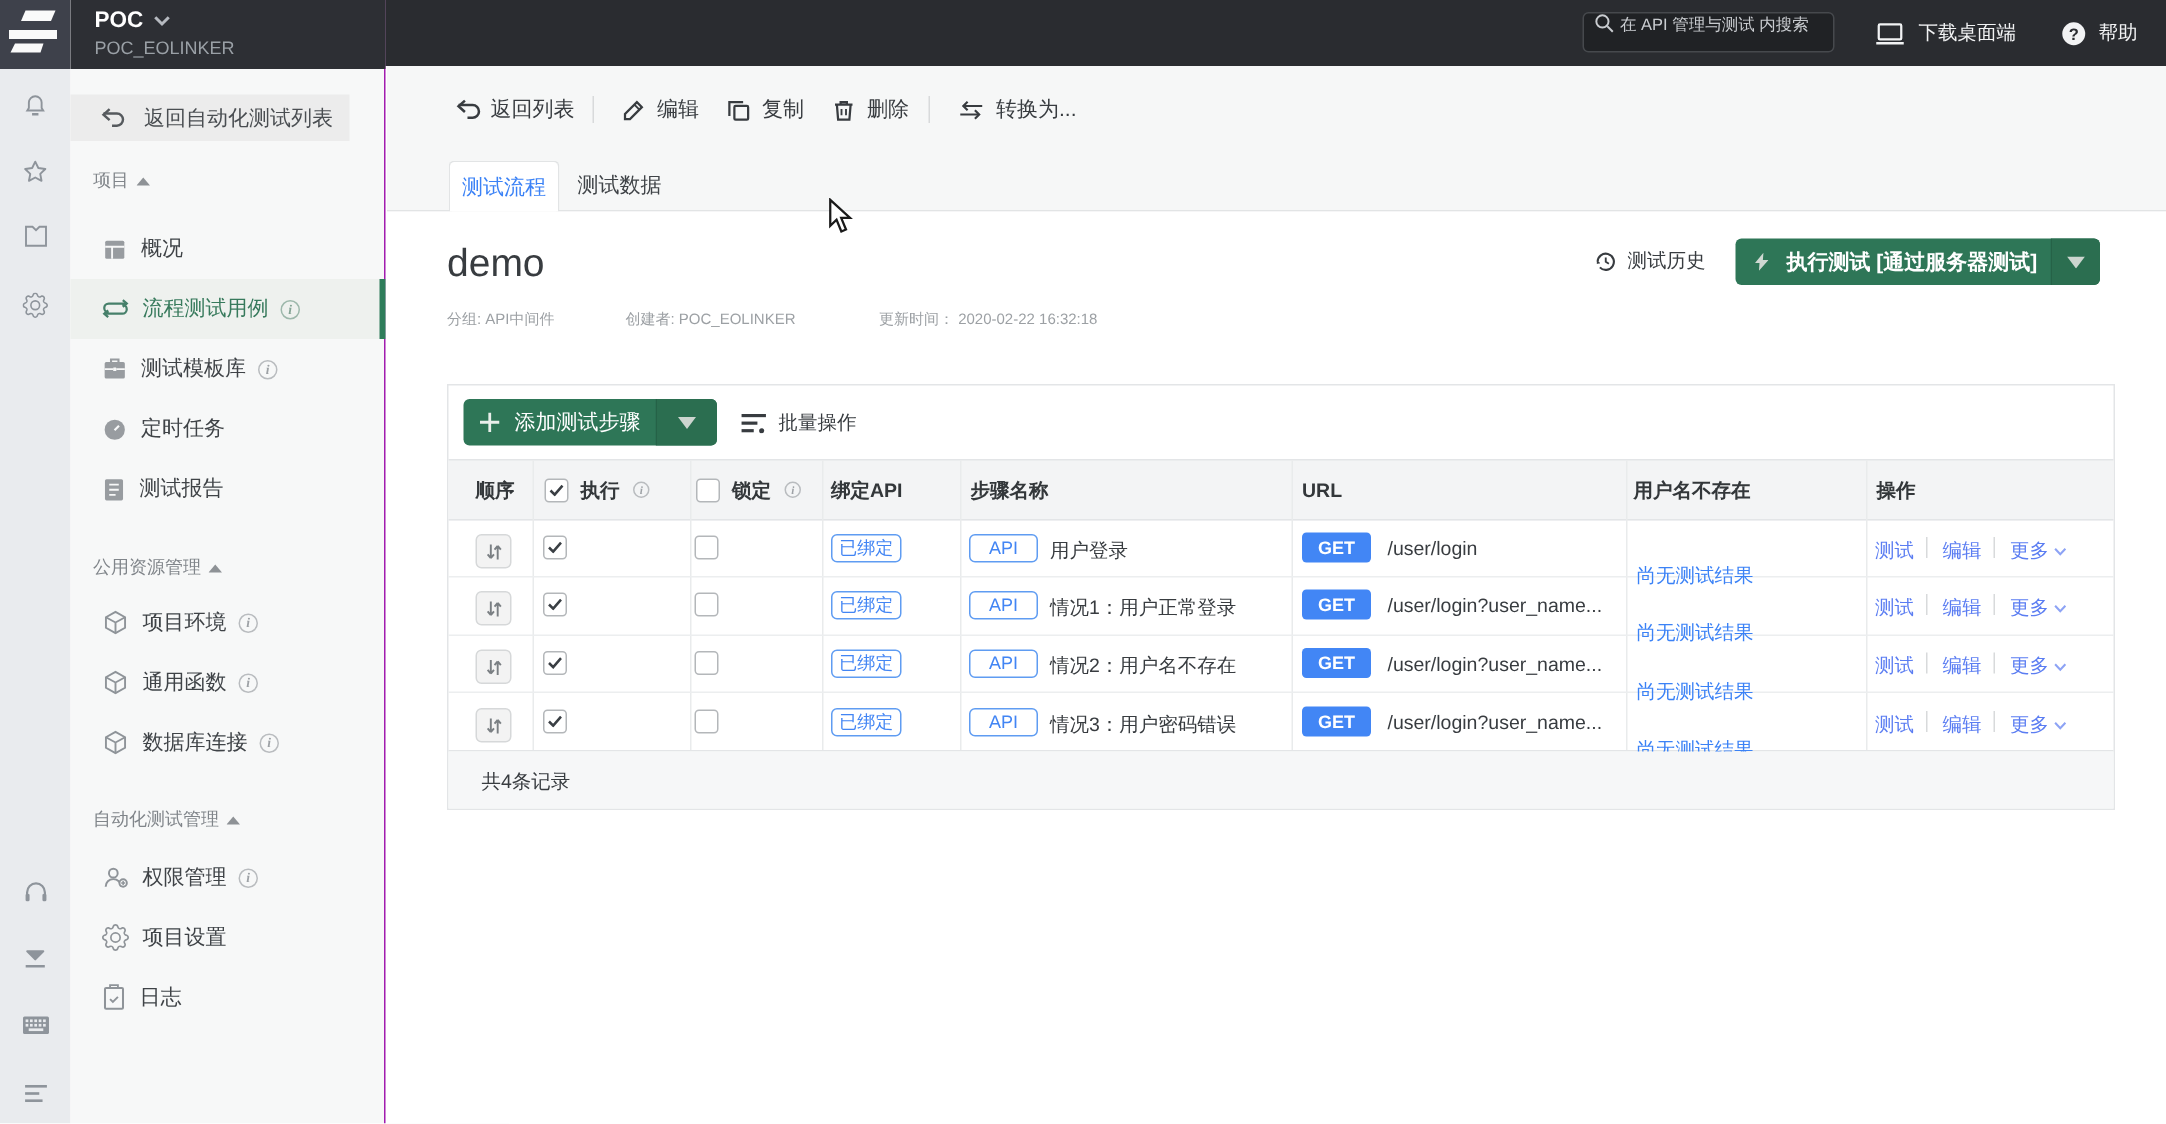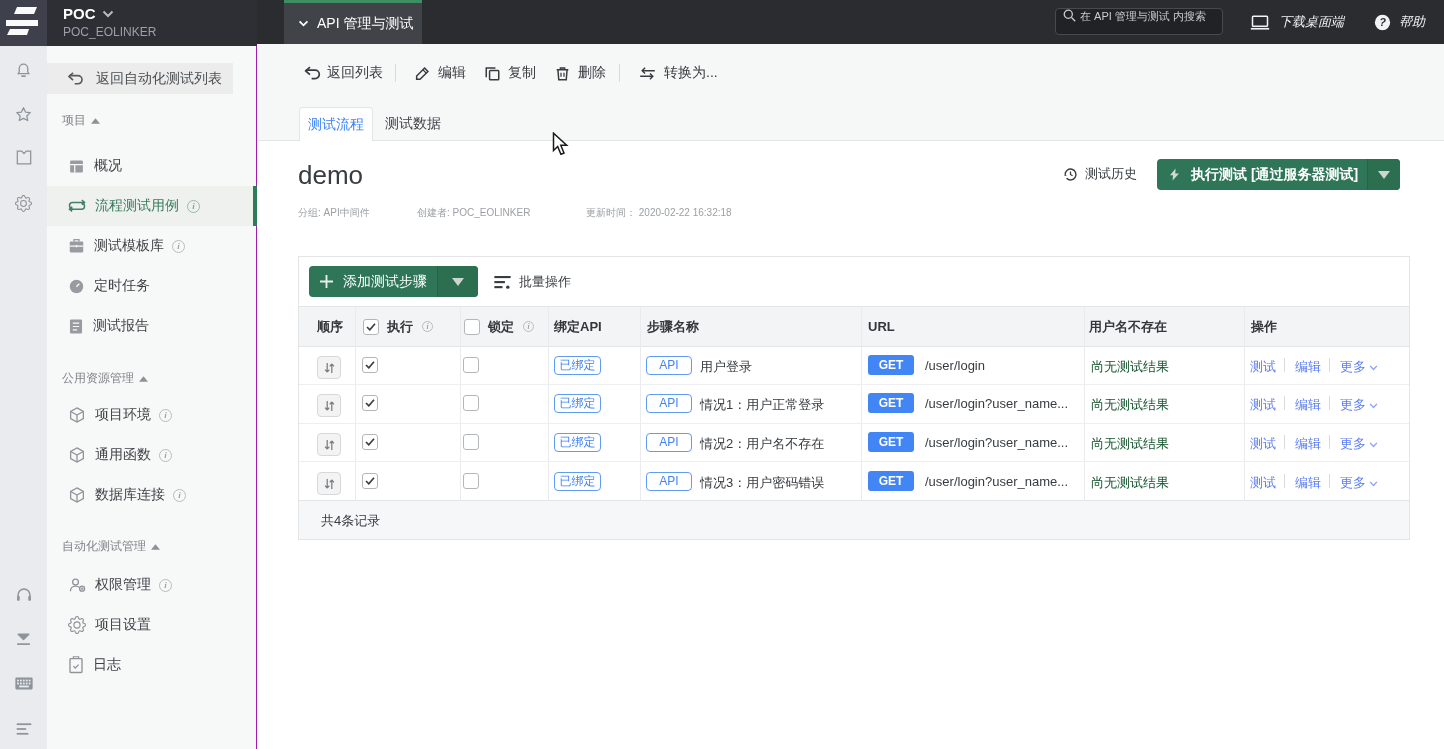--- a/index.html
+++ b/index.html
@@ -19,21 +19,21 @@
 .sitem{position:absolute;left:0;width:210px;height:40px;display:flex;align-items:center;font-size:14px;color:#3f4347;}
 .sitem svg{margin-left:21px;margin-right:9px;flex:none;}
 .sitem.active{background:#eef1ee;border-right:4px solid #2e7d5a;color:#377a5c;}
 .sitem.active .info{border-color:#9db8ab;color:#85a495;}
 .info{display:inline-block;width:13px;height:13px;border:1px solid #b9bcbf;border-radius:50%;color:#9da1a5;font-size:9px;line-height:11px;text-align:center;margin-left:8px;flex:none;font-family:"Liberation Serif",serif;font-style:italic;font-weight:bold;}
 
 #topbar{position:absolute;left:257px;top:0;width:1187px;height:44px;background:#2a2c30;color:#fff;}
 #navseg{position:absolute;left:27px;top:0;height:44px;width:138px;background:#404348;border-top:3px solid #3d8f63;display:flex;align-items:center;font-size:14px;}
 .crumb{position:absolute;top:0;height:44px;display:flex;align-items:center;font-size:14px;color:#f2f3f4;}
 #searchbox{position:absolute;left:798px;top:8px;width:168px;height:27px;background:#202225;border:1px solid #46494d;border-radius:4px;display:flex;align-items:flex-start;color:#c9ccd0;font-size:11px;white-space:nowrap;}
-.topright{position:absolute;top:0;height:44px;display:flex;align-items:center;font-size:13px;color:#f2f3f4;font-style:italic;}
+.topright{position:absolute;top:0;height:44px;display:flex;align-items:center;font-size:13px;color:#f2f3f4;}
 
 #main{position:absolute;left:258px;top:44px;width:1186px;height:705px;background:#f6f7f7;}
 #toolbar{position:absolute;left:0;top:0;width:1186px;height:58px;display:flex;align-items:center;color:#383c40;font-size:14px;}
 .tbit{display:flex;align-items:center;}
 .tsep{width:1px;height:18px;background:#d8dadb;}
 #tabs{position:absolute;left:0;top:63px;width:1186px;height:34px;}
 #tabline{position:absolute;left:0;top:96px;width:1186px;height:1px;background:#e2e4e5;}
 .tab{position:absolute;top:0;height:34px;display:flex;align-items:center;justify-content:center;font-size:14px;}
 .tab.on{background:#fff;border:1px solid #e2e4e5;border-bottom:none;border-radius:4px 4px 0 0;color:#3b82f6;z-index:2;}
 #content{position:absolute;left:0;top:97px;width:1186px;height:608px;background:#fff;}
@@ -48,21 +48,21 @@
 #card{position:absolute;left:40px;top:212px;width:1112px;height:284px;border:1px solid #e3e5e7;background:#fff;}
 #addbtn{position:absolute;left:10px;top:9px;width:169px;height:31px;background:#2e7657;border-radius:4px;color:#fff;display:flex;align-items:center;font-size:14px;}
 #addbtn .dd{position:absolute;right:0;top:0;width:41px;height:31px;border-left:1px solid #256247;display:flex;align-items:center;justify-content:center;background:#2b6e50;border-radius:0 4px 4px 0;}
 #batch{position:absolute;left:195px;top:16px;display:flex;align-items:center;font-size:13px;color:#383c40;}
 .sortbtn{width:24px;height:23px;background:#f3f3f3;border:1px solid #d6d8d9;border-radius:4px;display:flex;align-items:center;justify-content:center;margin:0 auto;}
 .cb{display:inline-block;width:16px;height:16px;border:1px solid #b4b7ba;border-radius:3px;background:#fff;vertical-align:middle;position:relative;}
 .tagblue{display:inline-block;height:19px;line-height:17px;border:1px solid #5f9cf2;border-radius:4px;color:#4285f4;font-size:12px;background:#fff;}
 .get{display:inline-block;width:46px;height:20px;line-height:20px;background:#4286f5;border-radius:3px;color:#fff;font-size:12px;font-weight:bold;text-align:center;}
 .hc{display:flex;align-items:center;font-size:13px;font-weight:bold;color:#33373a;}
 .ct{font-size:13px;}
-.gray{color:#14532d;}
+.gray{color:#3b82f6;margin-top:17px;}
 .info.sm{width:11px;height:11px;line-height:9px;font-size:7.5px;}
 .alink{color:#5b7df2;}
 .asep{display:inline-block;width:1px;height:14px;background:#d8dadb;vertical-align:-2px;}
 </style></head>
 <body>
 <div id="rail">
   <div id="logo">
     <svg width="47" height="46" viewBox="0 0 47 46">
         <g fill="#fafafa">
       <polygon points="17,7 37,7 34,14 14,14"></polygon>
@@ -235,26 +235,20 @@
   <div class="sitem" style="top:645px">
     <svg width="16" height="18" viewBox="0 0 20 24" fill="none" stroke="#8f9499" stroke-width="1.8">
         <rect x="2" y="3.5" width="16" height="18.5" rx="1"></rect>
         <path d="M6.5 3.5V1h7v2.5" stroke-width="1.6"></path>
         <path d="M6.5 13.5l2.5 2.5 4.5-4.5" stroke-width="1.7"></path>
       </svg>
     日志
   </div>
 </div>
 <div id="topbar">
-  <div id="navseg">
-    <svg style="margin-left:14px;margin-right:8px" width="11" height="7" viewBox="0 0 12 8" fill="none" stroke="#fff" stroke-width="2">
-        <path d="M1.5 1.5L6 6l4.5-4.5"></path>
-      </svg>
-    API 管理与测试
-  </div>
   <div id="searchbox">
     <svg style="margin-left:7px;margin-right:4px" width="13" height="13" viewBox="0 0 16 16" fill="none" stroke="#c9ccd0" stroke-width="1.6">
         <circle cx="6.5" cy="6.5" r="5"></circle>
         <path d="M10.5 10.5L15 15"></path>
       </svg>
     在 API 管理与测试 内搜索
   </div>
   <div class="topright" style="left:993px">
     <svg style="margin-right:9px" width="20" height="15" viewBox="0 0 24 18" fill="none" stroke="#f2f3f4" stroke-width="1.8">
         <rect x="3" y="1.5" width="18" height="12" rx="1"></rect>

